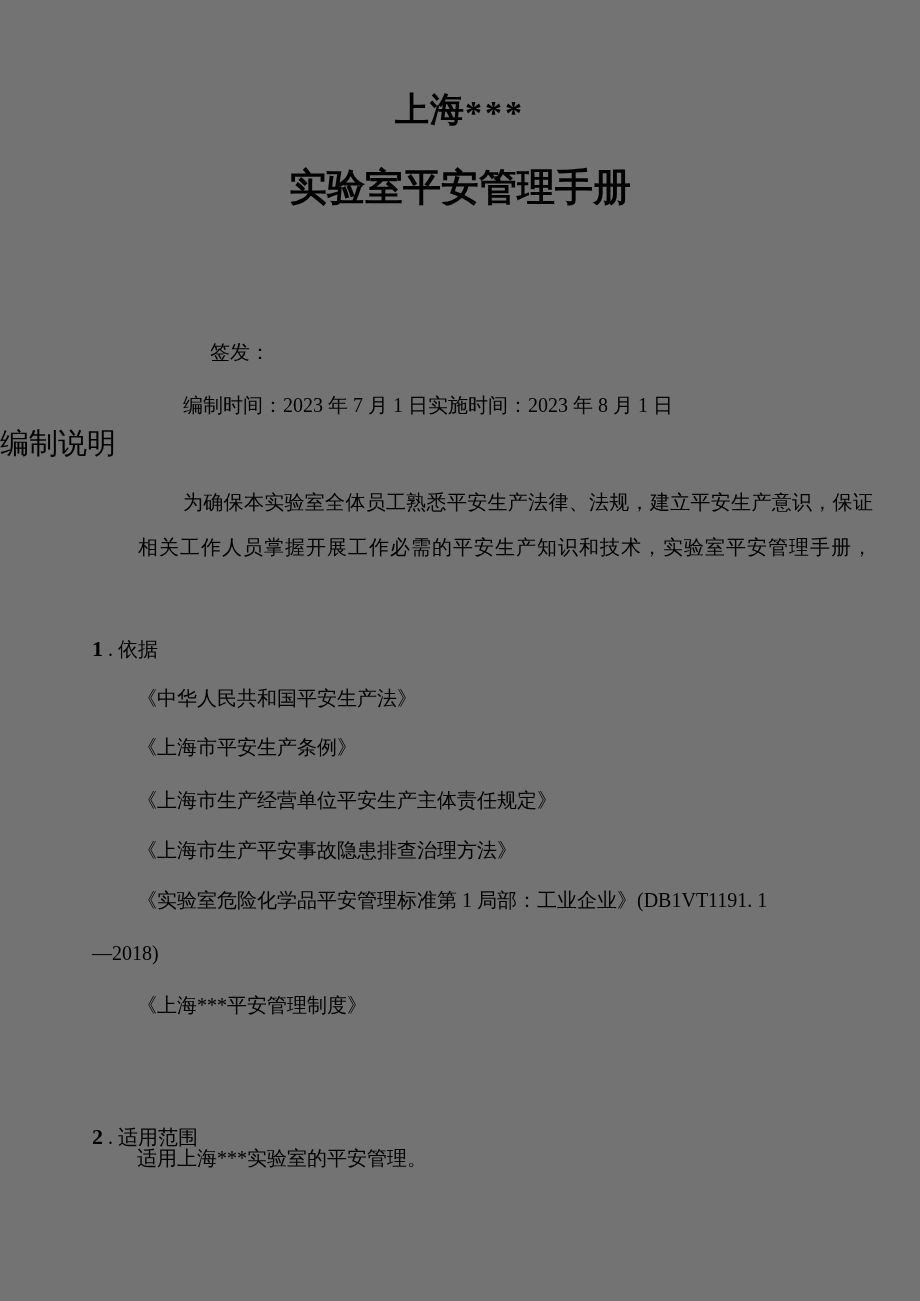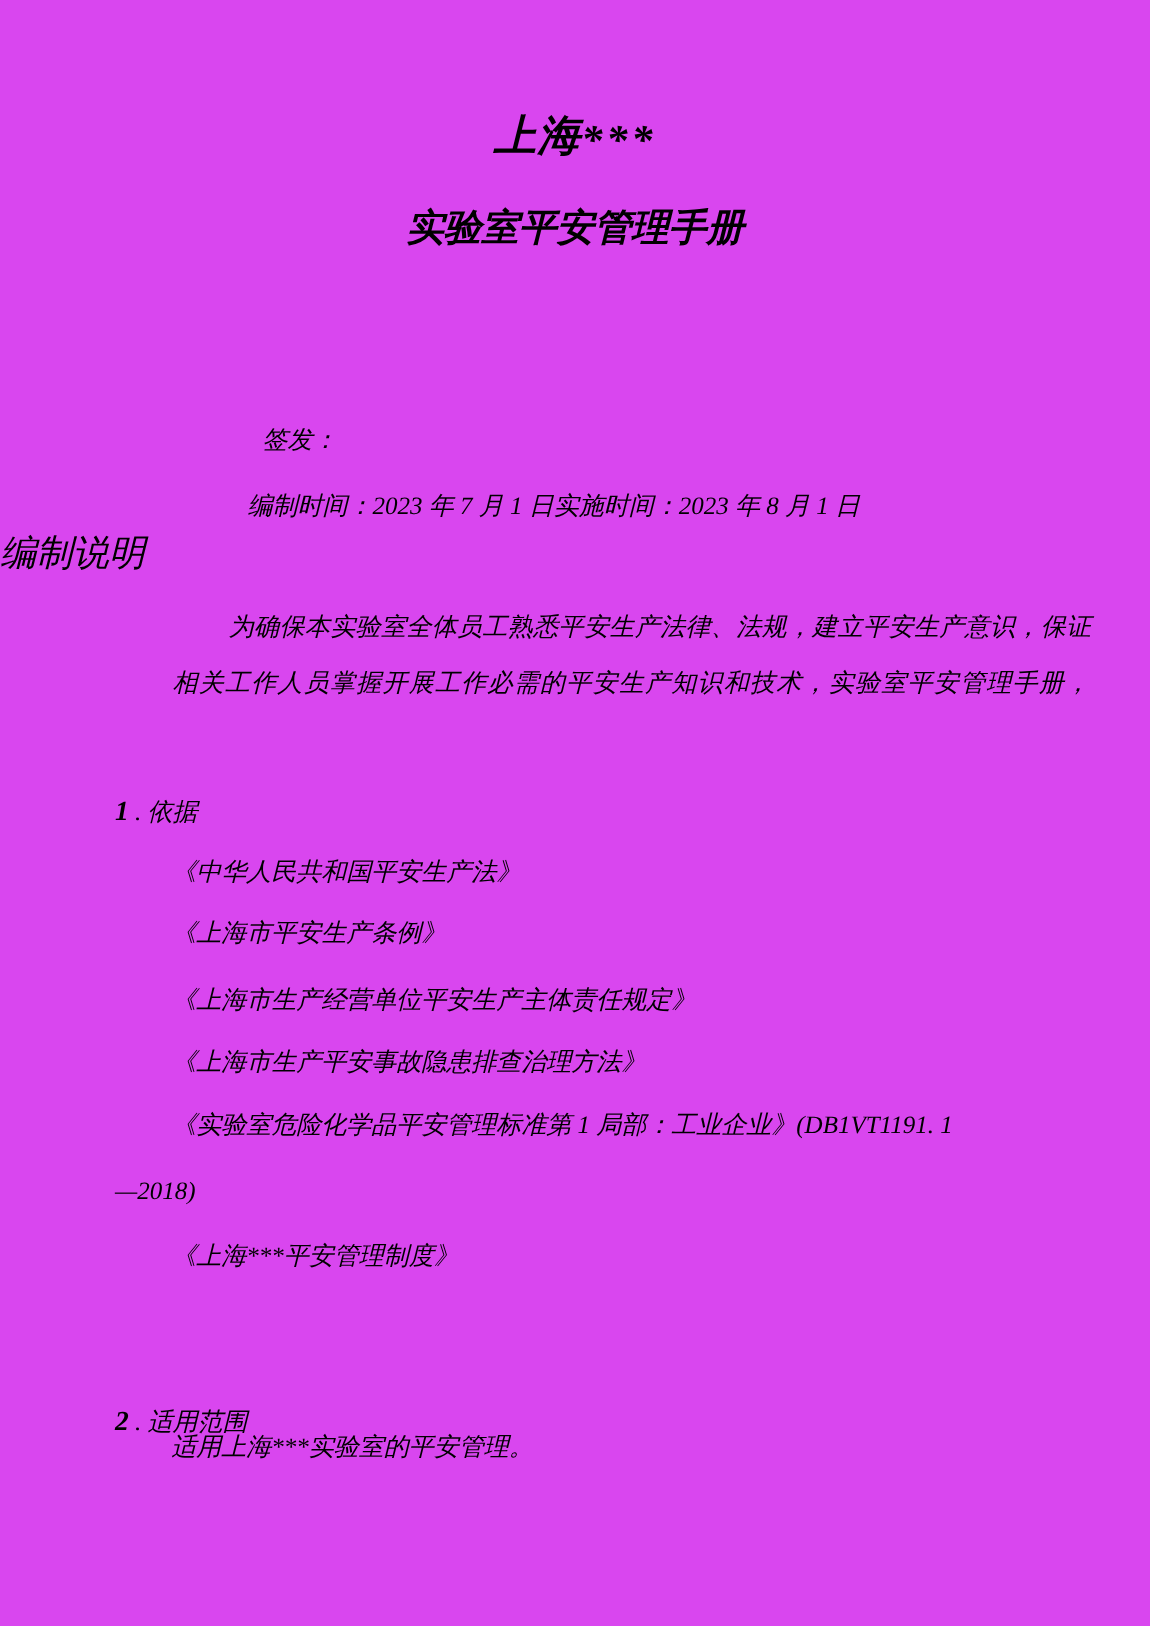--- a/index.html
+++ b/index.html
@@ -1,45 +1,44 @@
 <!DOCTYPE html>
 <html><head>
 <meta charset="utf-8">
 <style>
   html,body{margin:0;padding:0;background:#ffffff;}
   .page{
     position:relative;
     width:920px;height:1301px;
-    background:#d946ef;
+    background:#737373;
     color:#000;
     font-family:"Liberation Serif","DejaVu Serif",serif;
     overflow:hidden;
-    font-style:italic;
   }
   .t1{
     position:absolute;top:90px;left:0;width:920px;
     text-align:center;font-size:34px;line-height:1.2;
     font-weight:700;letter-spacing:1px;white-space:nowrap;
   }
   .t1 .stars{position:relative;top:0.10em;letter-spacing:3px;}
   .t2{
     position:absolute;top:165px;left:0;width:920px;
-    text-align:center;font-size:30px;line-height:1.2;
+    text-align:center;font-size:38px;line-height:1.2;
     font-weight:700;white-space:nowrap;
   }
   .hcenter{
     position:absolute;top:425px;left:0;width:744px;
     text-align:left;font-size:29px;line-height:1.25;white-space:nowrap;
   }
   .line{
     position:absolute;left:92px;
     font-size:20px;line-height:45px;white-space:nowrap;
   }
   .sign{left:210px;top:330px;}
-  .dates{left:198px;top:383px;}
+  .dates{left:183px;top:383px;}
   .intro{position:absolute;top:480px;left:92px;width:758px;margin-left:46px;}
   .il{font-size:20px;line-height:45px;white-space:nowrap;}
   .il1{text-indent:45px;letter-spacing:0.3px;}
   .il2{letter-spacing:1px;}
   .ind{text-indent:45px;}
   .num{font-weight:700;font-size:22px;}
 </style>
 </head>
 <body>
 

